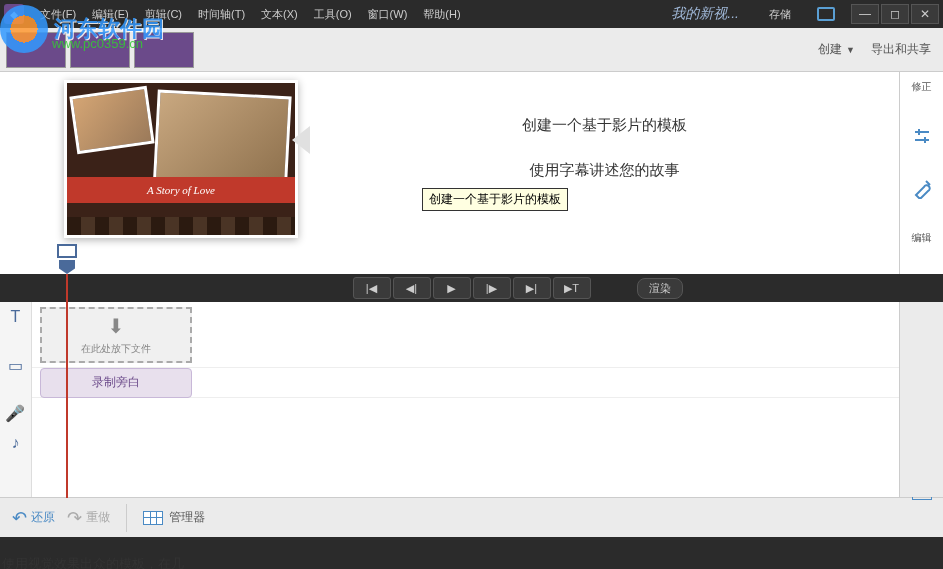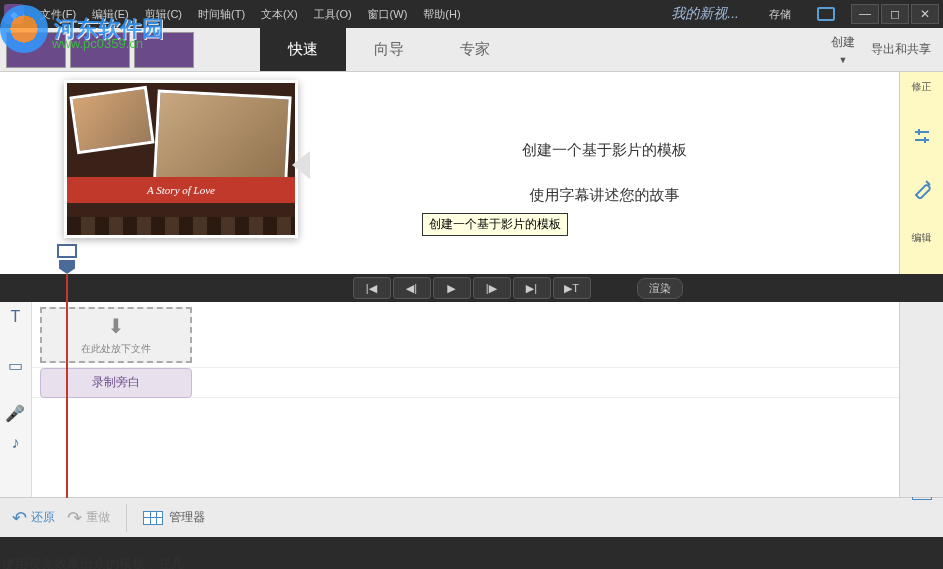--- a/index.html
+++ b/index.html
@@ -15,41 +15,41 @@
 .win-controls { display: flex; gap: 2px; }
 .win-btn { width: 28px; height: 20px; background: #3a3a3a; border: 1px solid #555; display: flex; align-items: center; justify-content: center; color: #ccc; cursor: pointer; font-size: 12px; }
 
 .mode-bar { height: 44px; background: #ebebeb; display: flex; align-items: center; border-bottom: 1px solid #ccc; }
 .mode-thumbs { display: flex; padding: 0 6px; gap: 4px; }
 .thumb { width: 60px; height: 36px; background: #6b4a8a; border: 1px solid #999; }
 .mode-tabs { display: flex; margin-left: 60px; }
 .mode-tab { padding: 12px 28px; font-size: 15px; color: #666; cursor: pointer; }
 .mode-tab.active { background: #2b2b2b; color: #fff; }
 .mode-right { margin-left: auto; display: flex; align-items: center; padding-right: 12px; gap: 16px; }
-.mode-right-btn { font-size: 12px; color: #555; cursor: pointer; display: flex; align-items: center; gap: 4px; flex-direction: column; }
+.mode-right-btn { font-size: 12px; color: #555; cursor: pointer; display: flex; align-items: center; gap: 4px; }
 .dropdown-arrow { font-size: 9px; }
 
 .content-area { display: flex; height: 202px; }
 .main-content { flex: 1; background: #fff; display: flex; }
 .template-preview { width: 310px; padding: 8px 0 0 64px; }
 .preview-card { width: 234px; height: 158px; background: #3b2218; border: 3px solid #fff; box-shadow: 0 2px 8px rgba(0,0,0,0.3); position: relative; overflow: hidden; }
 .photo1 { position: absolute; top: 8px; left: 6px; width: 78px; height: 58px; background: linear-gradient(135deg, #d4a574, #9b7a5a); border: 3px solid #fff; transform: rotate(-8deg); }
 .photo2 { position: absolute; top: 10px; left: 88px; width: 134px; height: 104px; background: linear-gradient(135deg, #c9a880, #8a6d4a); border: 3px solid #fff; transform: rotate(3deg); }
 .ribbon { position: absolute; bottom: 32px; left: 0; right: 0; height: 26px; background: #c0392b; display: flex; align-items: center; justify-content: center; }
 .ribbon-text { color: #fff; font-style: italic; font-size: 11px; font-family: cursive; }
 .filmstrip { position: absolute; bottom: 0; left: 0; right: 0; height: 18px; background: repeating-linear-gradient(90deg, #2b1a10 0 14px, #4a3425 14px 28px); }
 
-.template-list { flex: 1; padding: 20px; position: relative; margin-top: 25px; }
+.template-list { flex: 1; padding: 20px; position: relative; }
 .template-item { font-size: 15px; color: #333; text-align: center; padding: 24px 0 8px; }
 .tooltip-box { position: absolute; top: 116px; left: 112px; background: #ffffe1; border: 1px solid #333; padding: 2px 6px; font-size: 12px; }
 .template-item2 { font-size: 15px; color: #333; text-align: center; padding: 18px 0; }
 .arrow-pointer { position: absolute; left: -18px; top: 54px; width: 0; height: 0; border-top: 14px solid transparent; border-bottom: 14px solid transparent; border-right: 18px solid #e0e0e0; }
 .template-desc { position: absolute; bottom: -4px; left: 2px; font-size: 13px; color: #333; }
 
-.right-panel { width: 44px; background: #fef9c3; border-left: 1px solid #ccc; display: flex; flex-direction: column; align-items: center; padding-top: 8px; gap: 27px; }
+.right-panel { width: 44px; background: #ffffff; border-left: 1px solid #ccc; display: flex; flex-direction: column; align-items: center; padding-top: 8px; gap: 27px; }
 .panel-btn { width: 40px; height: 40px; display: flex; flex-direction: column; align-items: center; justify-content: center; cursor: pointer; margin-bottom: 4px; }
 .panel-label { font-size: 10px; color: #555; }
 .panel-icon { width: 22px; height: 22px; display: flex; align-items: center; justify-content: center; }
 
 .playback-bar { height: 28px; background: #2b2b2b; display: flex; align-items: center; justify-content: center; gap: 2px; position: relative; }
 .play-btn { width: 38px; height: 22px; background: #3a3a3a; border: 1px solid #555; border-radius: 3px; display: flex; align-items: center; justify-content: center; color: #ccc; cursor: pointer; font-size: 11px; }
 .render-btn { position: absolute; right: 260px; background: #3a3a3a; border: 1px solid #555; border-radius: 8px; padding: 2px 11px; color: #ccc; font-size: 11px; cursor: pointer; text-align: right; }
 
 .timeline { height: 195px; background: #fff; display: flex; position: relative; }
 .timeline-left { width: 32px; background: #f5f5f5; border-right: 1px solid #ddd; display: flex; flex-direction: column; }
@@ -111,25 +111,20 @@
     </div>
   </div>
 </div>
 
 <div class="mode-bar">
   <div class="mode-thumbs">
     <div class="thumb"></div>
     <div class="thumb"></div>
     <div class="thumb"></div>
   </div>
-  <div class="mode-tabs">
-    <div class="mode-tab active">快速</div>
-    <div class="mode-tab">向导</div>
-    <div class="mode-tab">专家</div>
-  </div>
   <div class="mode-right">
     <div class="mode-right-btn">
         <span>创建</span>
         <span class="dropdown-arrow">▼</span>
       </div>
     <div class="mode-right-btn">导出和共享</div>
   </div>
 </div>
 
 <div class="content-area">

